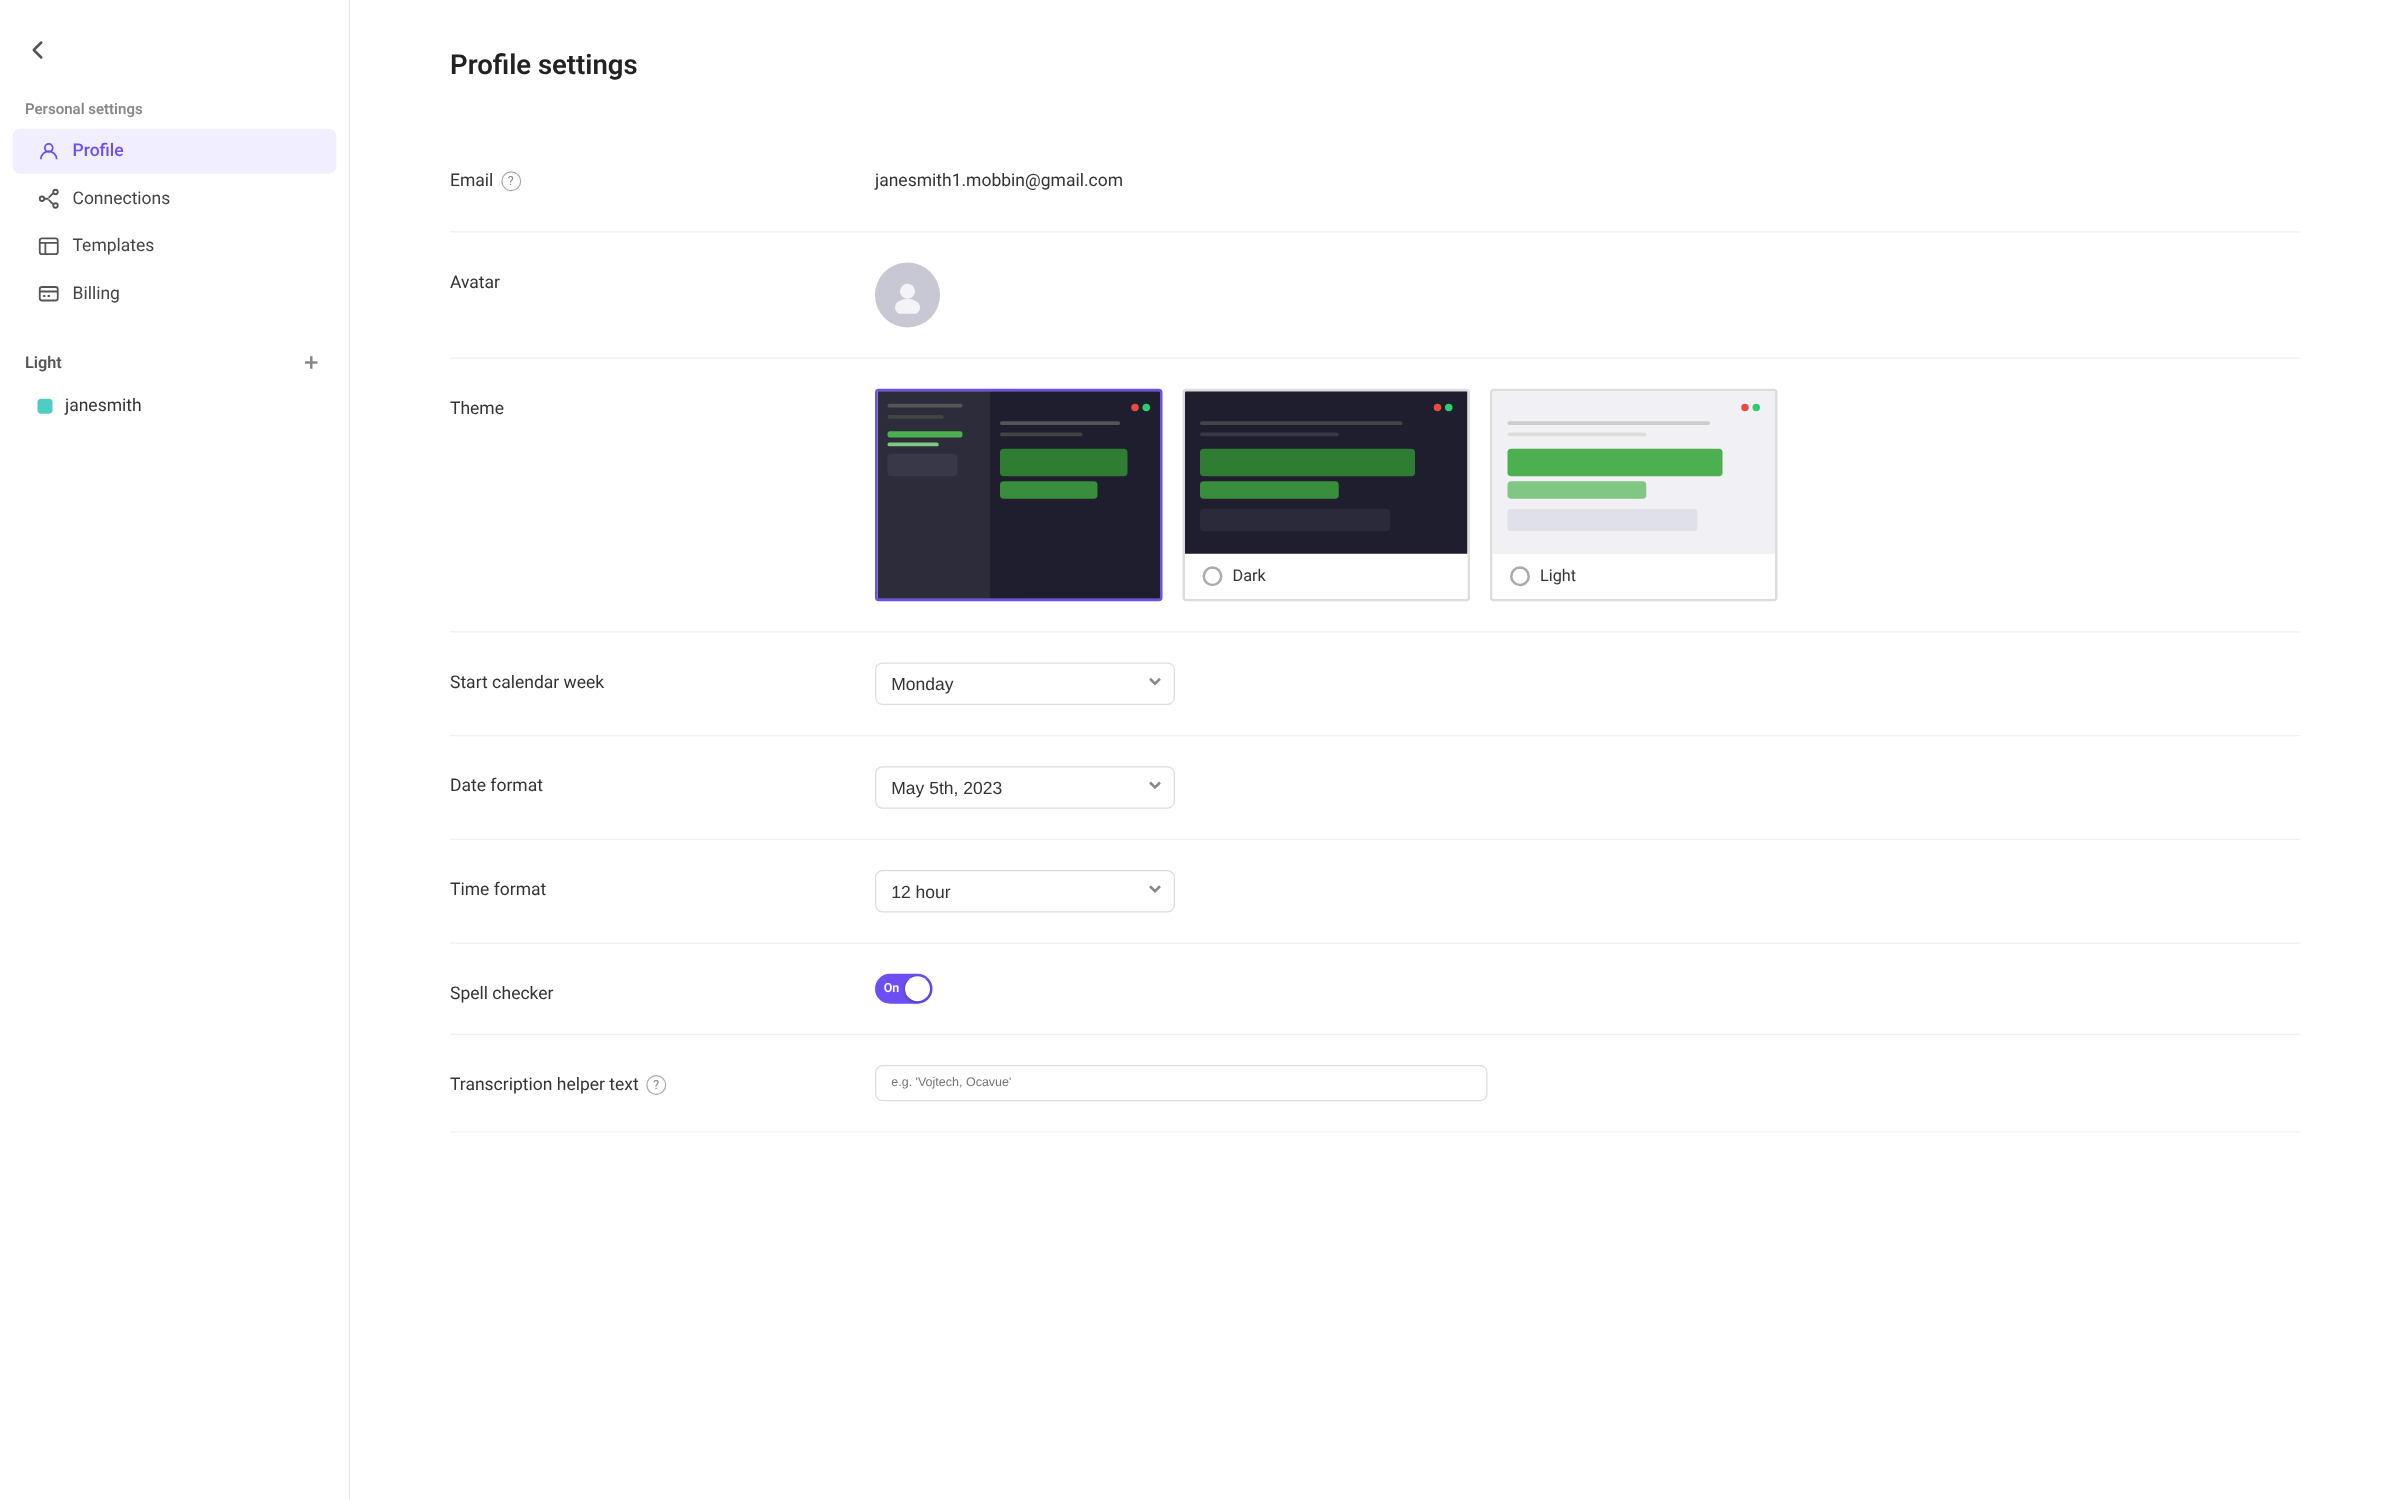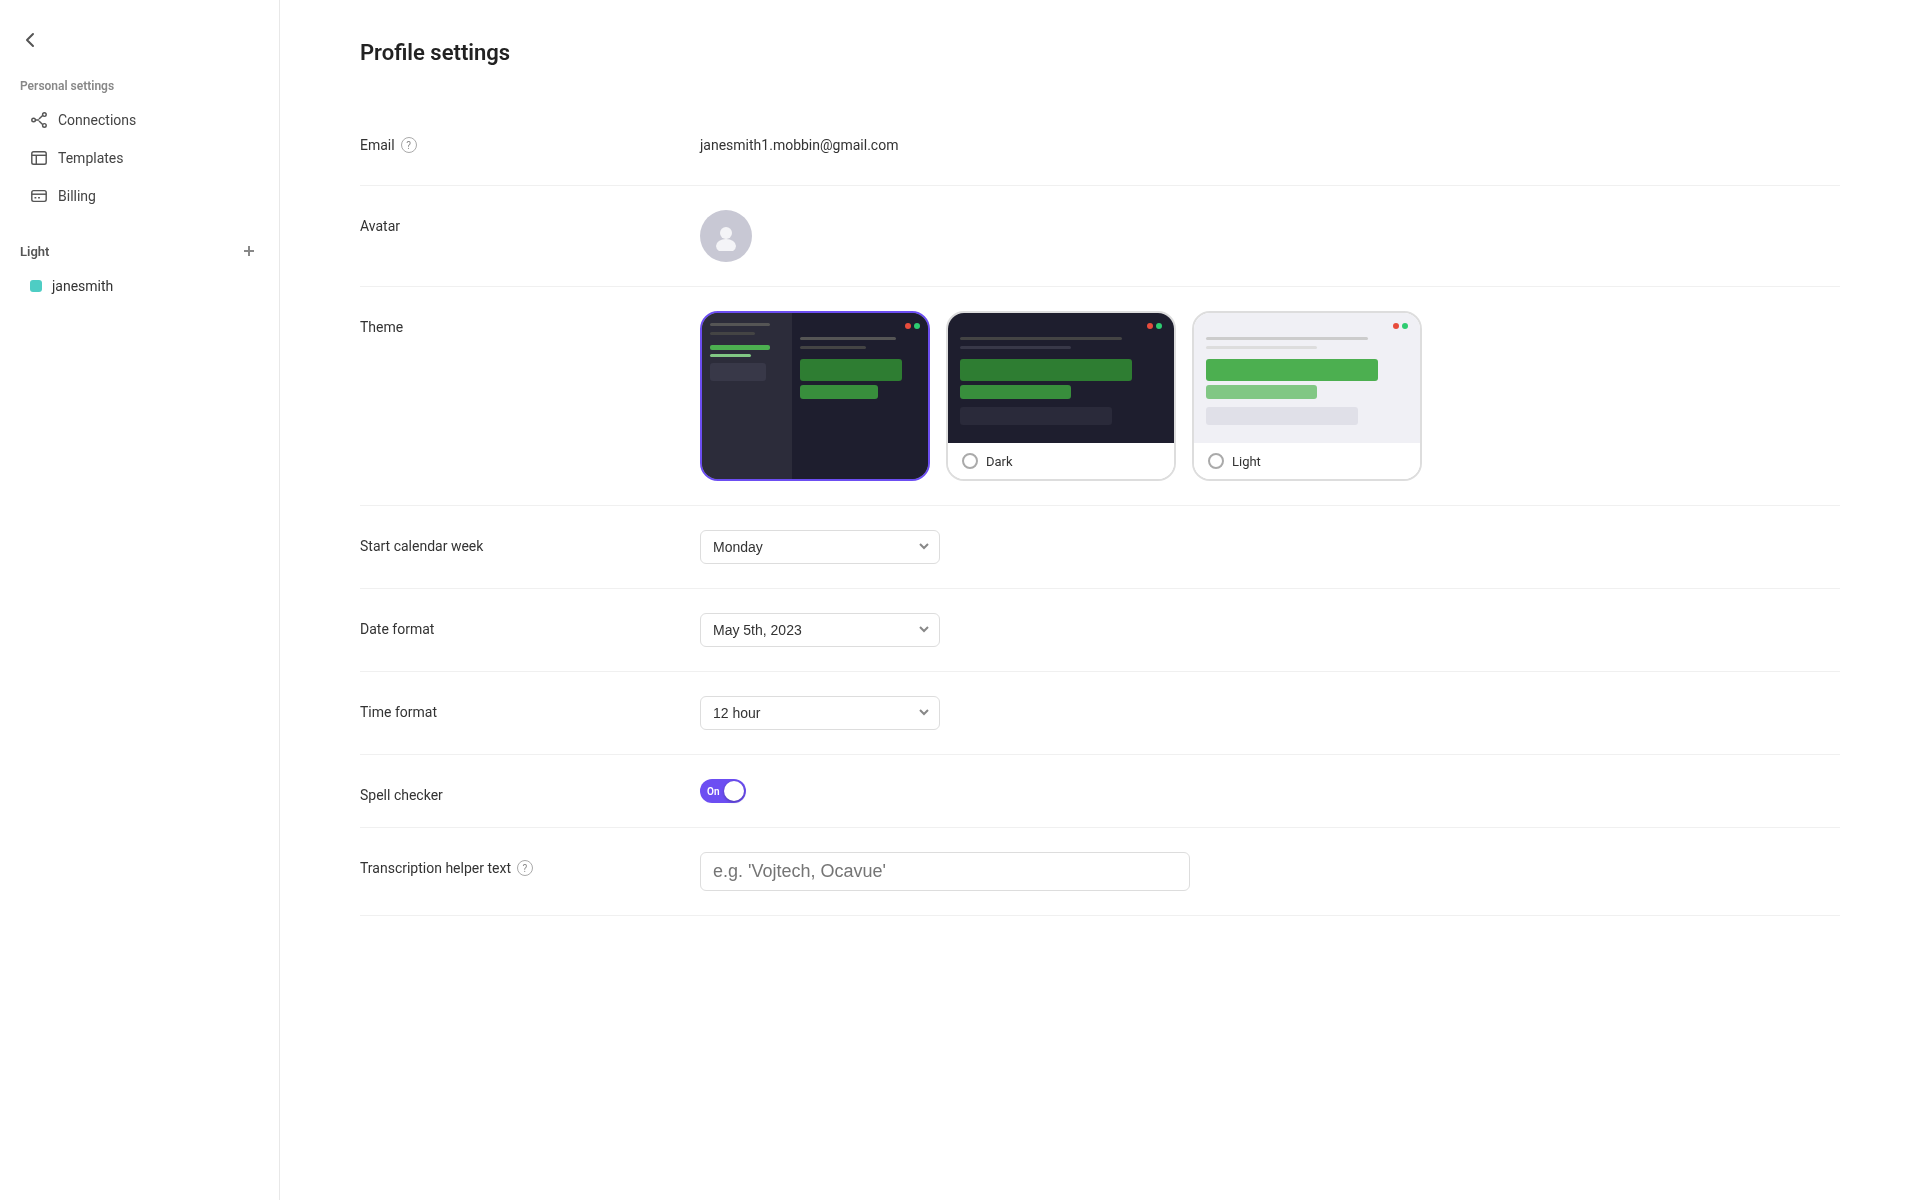--- a/index.html
+++ b/index.html
@@ -148,21 +148,21 @@
     .settings-row-content {
       flex: 1;
     }
     
     .text-input {
       width: 100%;
       max-width: 490px;
       border: 1px solid #ddd;
       border-radius: 6px;
       padding: 8px 12px;
-      font-size: 18px;
+      font-size: 10px;
       color: #333;
       background: #fff;
       outline: none;
     }
     
     .email-display {
       font-size: 14px;
       color: #333;
       padding: 8px 0;
     }
@@ -180,21 +180,21 @@
     .avatar-circle svg { color: #fff; }
     
     .theme-cards {
       display: flex;
       gap: 16px;
       flex-wrap: wrap;
     }
     .theme-card {
       width: 230px;
       border: 2px solid #ddd;
-      border-radius: 18px;
+      border-radius: 3px;
       overflow: hidden;
       cursor: pointer;
       background: #fff;
     }
     .theme-card.selected {
       border-color: #6c4ef2;
     }
     .theme-card-preview {
       height: 130px;
       position: relative;
@@ -335,20 +335,29 @@
 
 <div class="sidebar">
   <div class="sidebar-back">
     <svg viewBox="0 0 20 20" fill="none" stroke="currentColor" stroke-width="2" stroke-linecap="round" stroke-linejoin="round">
       <path d="M13 16l-6-6 6-6"></path>
     </svg>
   </div>
 
   <div class="sidebar-section-label">Personal settings</div>
 
+  <div class="sidebar-item active">
+    <span class="icon">
+      <svg width="18" height="18" viewBox="0 0 20 20" fill="none" stroke="#6c4ef2" stroke-width="1.6">
+        <circle cx="10" cy="7" r="3.5"></circle>
+        <path d="M3 17c0-3.866 3.134-7 7-7s7 3.134 7 7"></path>
+      </svg>
+    </span>
+    <span>Profile</span>
+  </div>
 
   <div class="sidebar-item">
     <span class="icon">
       <svg width="18" height="18" viewBox="0 0 20 20" fill="none" stroke="#555" stroke-width="1.6">
         <circle cx="4" cy="10" r="2"></circle>
         <circle cx="16" cy="4" r="2"></circle>
         <circle cx="16" cy="16" r="2"></circle>
         <path d="M6 10h4M14 5l-4 4M14 15l-4-4"></path>
       </svg>
     </span>

